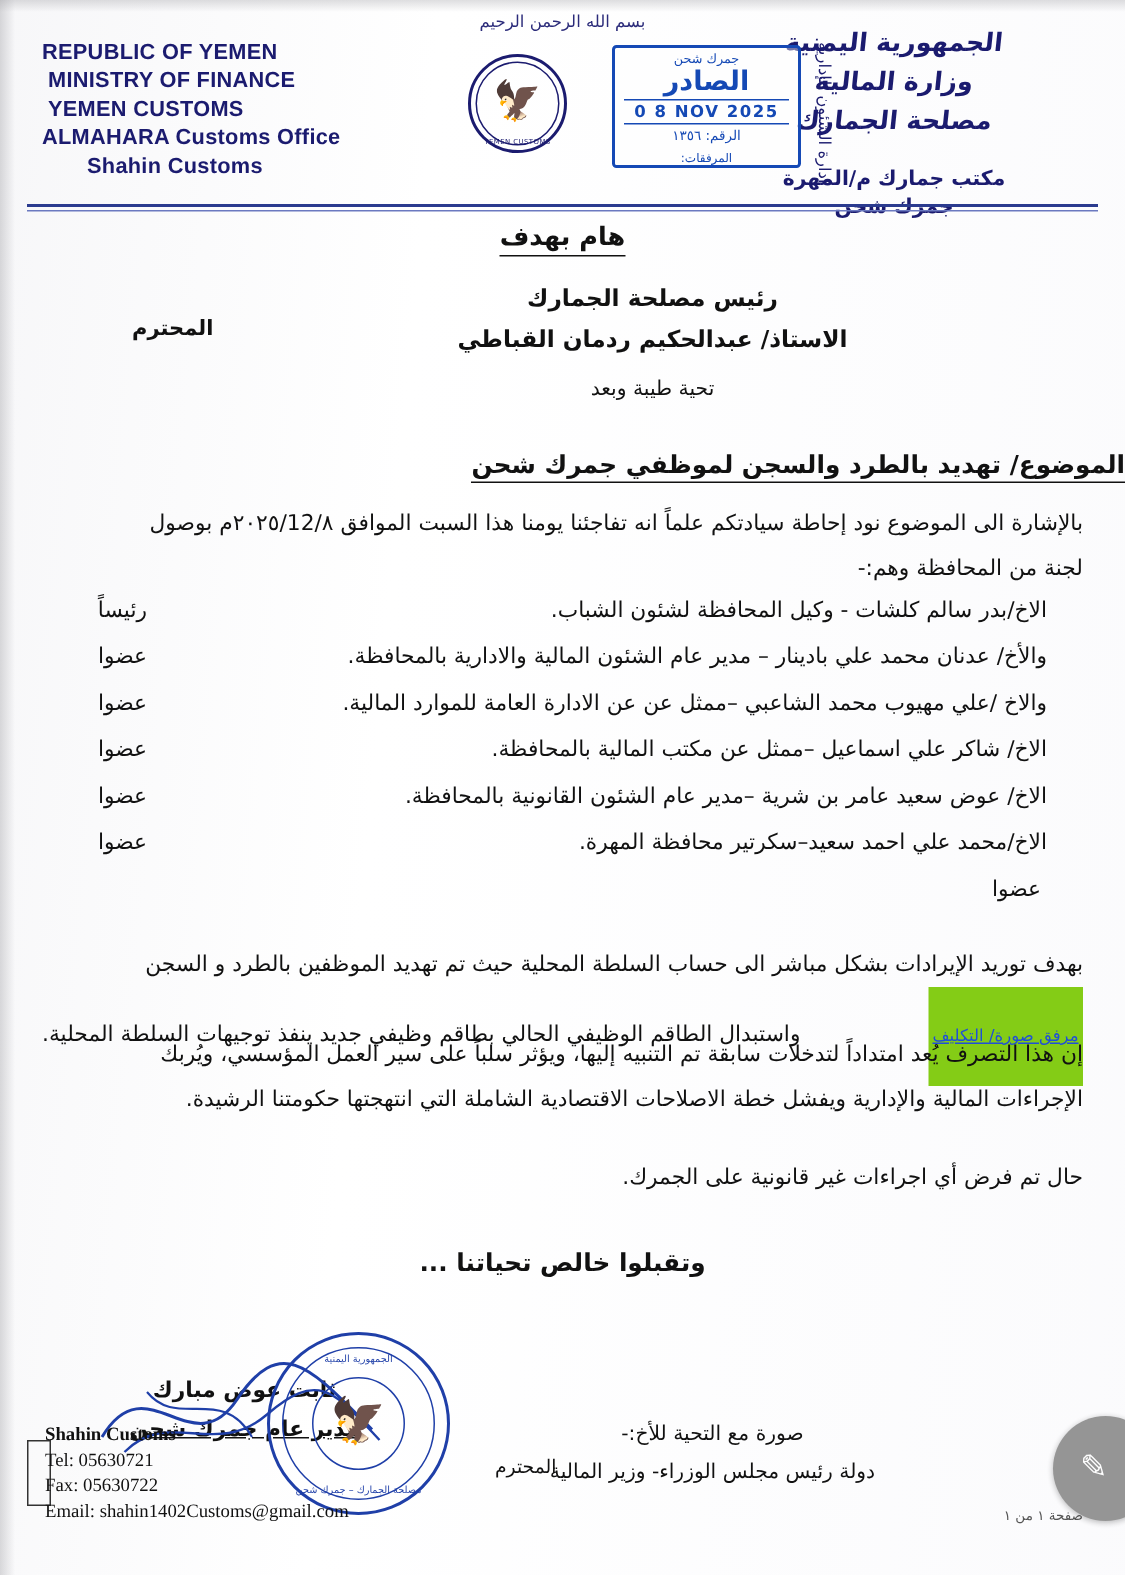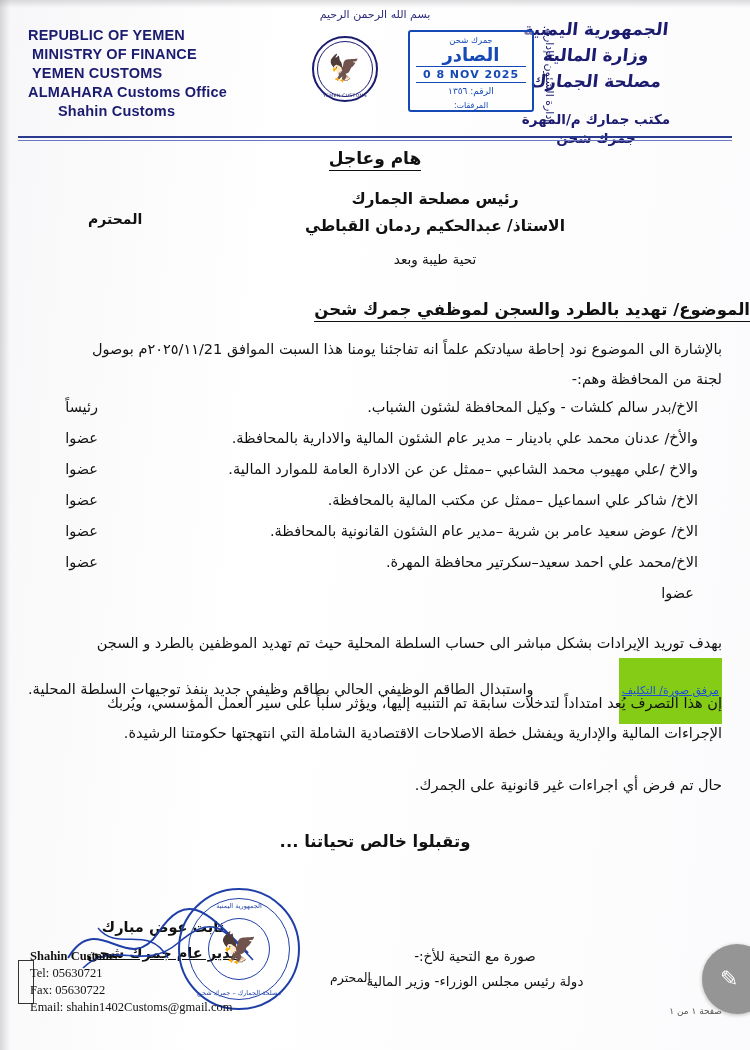--- a/index.html
+++ b/index.html
@@ -498,36 +498,36 @@
     </div>
     <div class="s5">المرفقات:</div>
   </div>
 
   <div class="vert-script">إدارة الشئون الإدارية</div>
 
   <div class="hr-blue"></div>
   <div class="hr-blue2"></div>
 
   <div class="urgent">
-    <span class="ul">هام وعاجل</span>
+    <span class="ul">هام بهدف</span>
   </div>
 
   <div class="addr">
     <div>رئيس مصلحة الجمارك</div>
     <div>الاستاذ/ عبدالحكيم ردمان القباطي</div>
     <div class="greet">تحية طيبة وبعد</div>
   </div>
   <div class="respect">المحترم</div>
 
   <div class="subject">
     <span>الموضوع/ تهديد بالطرد والسجن لموظفي جمرك شحن</span>
   </div>
 
   <div class="para p-intro">
-    <div>بالإشارة الى الموضوع نود إحاطة سيادتكم علماً انه تفاجئنا يومنا هذا السبت الموافق ٢٠٢٥/١١/21م بوصول</div>
+    <div>بالإشارة الى الموضوع نود إحاطة سيادتكم علماً انه تفاجئنا يومنا هذا السبت الموافق ٢٠٢٥/12/٨م بوصول</div>
     <div class="l2">لجنة من المحافظة وهم:-</div>
   </div>
 
   <div class="members">
     <div class="m-row">
       <span class="m-name">الاخ/بدر سالم كلشات -  وكيل المحافظة لشئون الشباب.</span>
       <span class="m-role">رئيساً</span>
     </div>
     <div class="m-row">
       <span class="m-name">والأخ/ عدنان محمد علي بادينار – مدير عام الشئون المالية والادارية بالمحافظة.</span>

